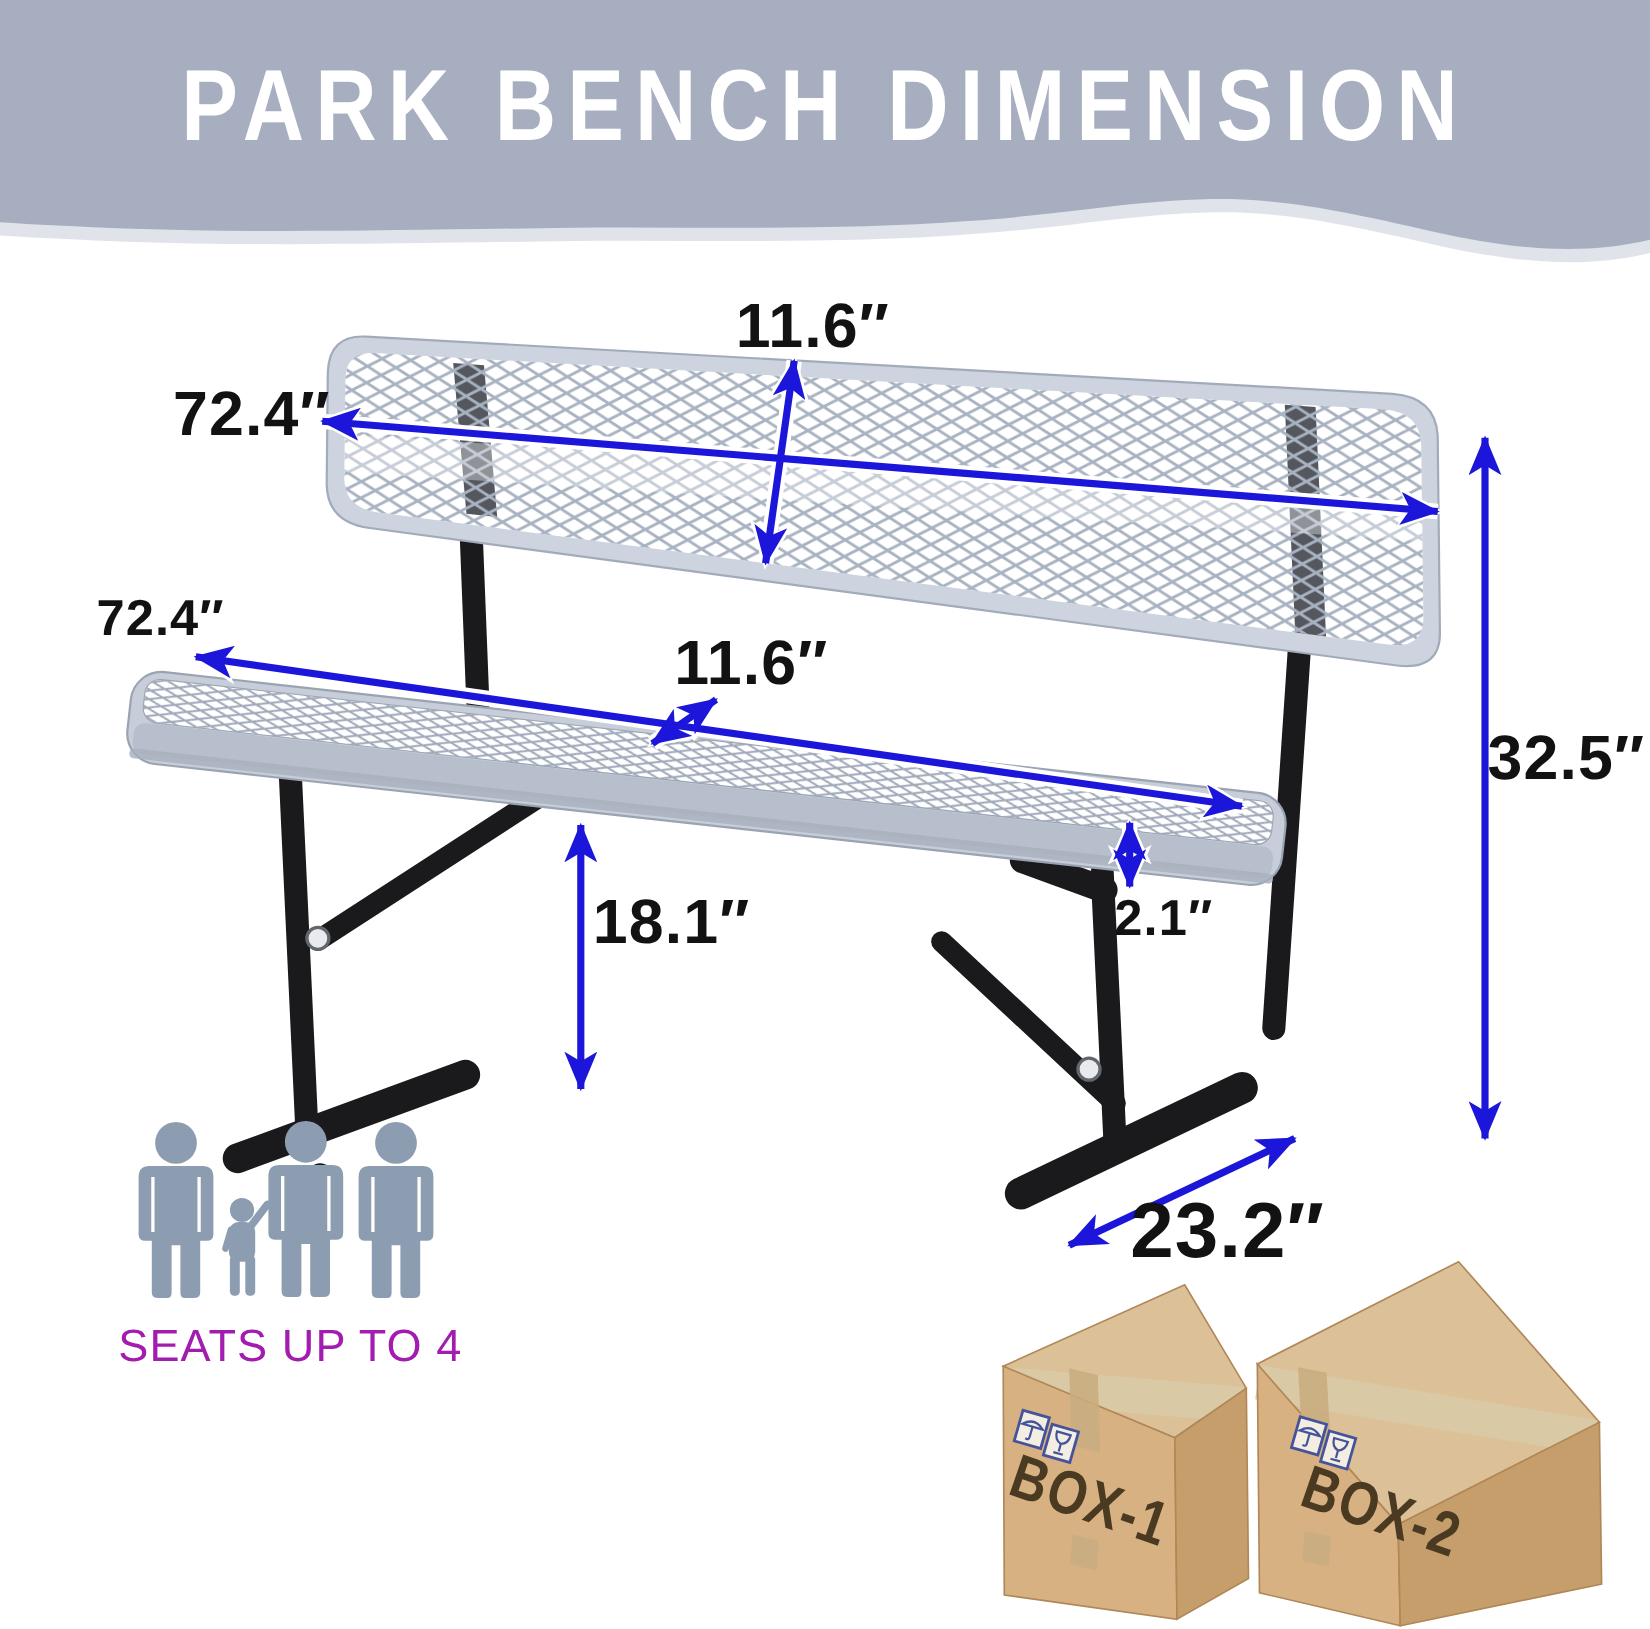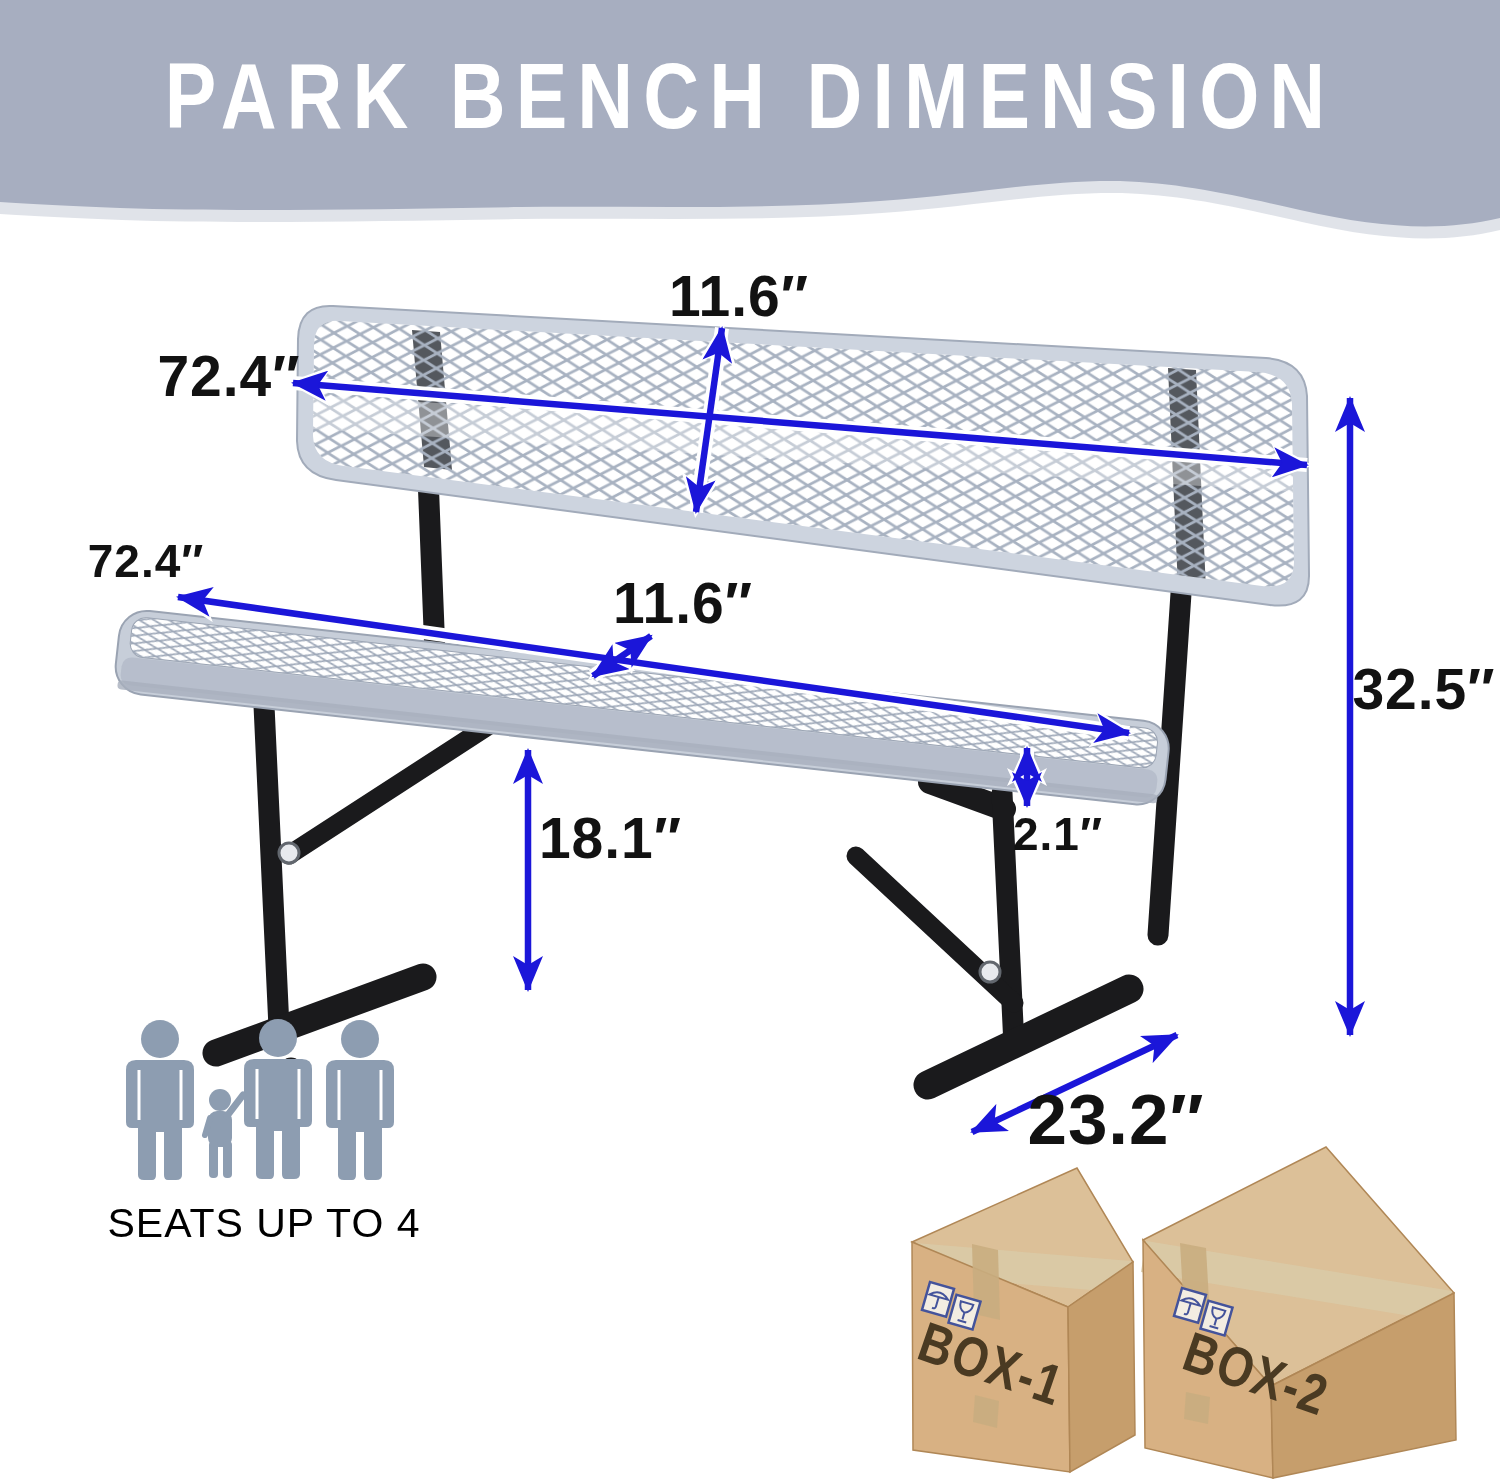--- a/index.html
+++ b/index.html
@@ -7,21 +7,21 @@
          font-family:"Liberation Sans",sans-serif;}
   svg.scene{position:absolute;left:0;top:0;}
   .banner-title{position:absolute;top:44px;left:0;right:0;text-align:center;color:#fff;
                 font-size:92px;font-weight:700;letter-spacing:12px;white-space:nowrap;
                 transform:scaleX(.84);transform-origin:50% 50%;}
   .dim{position:absolute;transform:translate(-50%,-50%);font-weight:700;font-size:57px;
        color:#121212;white-space:nowrap;letter-spacing:1px;}
   .dim.small{font-size:46px;}
   .dim.big{font-size:71px;}
   .seats-label{position:absolute;left:58px;top:1200px;width:412px;text-align:center;
-               font-size:41px;color:#000000;letter-spacing:1px;white-space:nowrap;}
+               font-size:41px;color:#a21caf;letter-spacing:1px;white-space:nowrap;}
   .note{position:absolute;left:46px;font-family:"Liberation Serif",serif;font-weight:700;
         font-size:70px;color:#0c0c0c;white-space:nowrap;}
   .note1{top:1280px;}
   .note2{top:1374px;}
 </style>
 </head>
 <body>
 
 <div class="stage">
 

